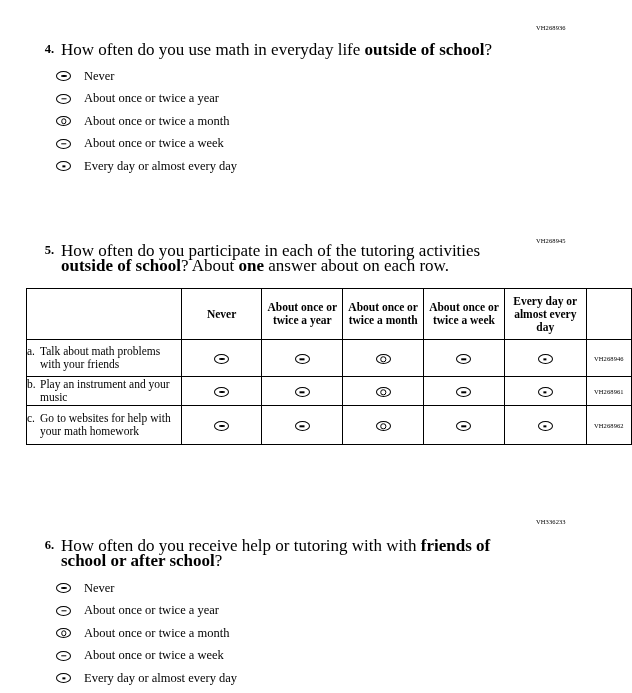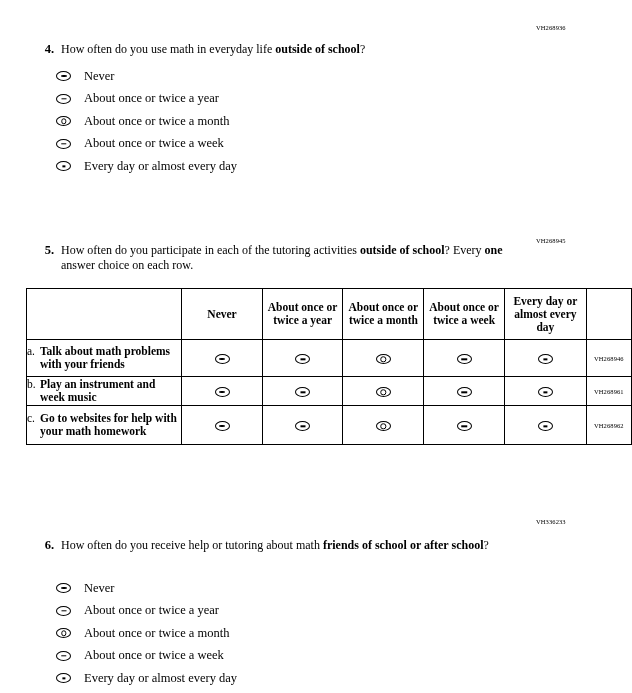--- a/index.html
+++ b/index.html
@@ -42,21 +42,21 @@
   .qnum {
     font-weight: bold;
     font-size: 12.5px;
     width: 22px;
     text-align: right;
     padding-right: 7px;
     flex: none;
     line-height: 15px;
   }
   .qtext {
-    font-size: 12px;
+    font-size: 17px;
     line-height: 15px;
     max-width: 455px;
   }
   .qtext b { font-weight: bold; }
 
   #q4 { left: 32px; top: 42px; }
   #q5 { left: 32px; top: 243px; }
   #q6 { left: 32px; top: 538px; }
 
   
@@ -135,21 +135,20 @@
     line-height: 12.6px;
     padding: 4px 4px 4px 6px;
   }
   .row-stem .letter {
     float: left;
     width: 12px;
   }
   .row-stem .stemtext {
     display: block;
     margin-left: 13px;
-    font-weight: bold;
   }
   .cell-opt {
     text-align: center;
   }
   .cell-opt .oval {
     display: inline-block;
     vertical-align: middle;
   }
   .cell-code {
     font-size: 6.5px;
@@ -193,21 +192,21 @@
       <span class="option-label">About once or twice a week</span>
     </div>
     <div class="option-row">
       <span class="oval v5"></span>
       <span class="option-label">Every day or almost every day</span>
     </div>
   </div>
 
   <div class="question" id="q5">
     <div class="qnum">5.</div>
-    <div class="qtext"><span>How often do you participate in each of the tutoring activities </span><b>outside of school</b><span>? Every </span><b>one</b><span> answer choice on each row.</span></div>
+    <div class="qtext"><span>How often do you participate in each of the tutoring activities </span><b>outside of school</b><span>? About </span><b>one</b><span> answer about on each row.</span></div>
   </div>
 
   <table id="matrix">
     <thead>
       <tr>
         <th class="col-stem"></th>
         <th class="col-opt">Never</th>
         <th class="col-opt">About once or twice a year</th>
         <th class="col-opt">About once or twice a month</th>
         <th class="col-opt">About once or twice a week</th>
@@ -224,21 +223,21 @@
         <td class="cell-opt"><span class="oval v1"></span></td>
         <td class="cell-opt"><span class="oval v2"></span></td>
         <td class="cell-opt"><span class="oval v3"></span></td>
         <td class="cell-opt"><span class="oval v4"></span></td>
         <td class="cell-opt"><span class="oval v5"></span></td>
         <td class="cell-code">VH268946</td>
       </tr>
       <tr class="r2">
         <td class="row-stem">
           <span class="letter">b.</span>
-          <span class="stemtext">Play an instrument and week music</span>
+          <span class="stemtext">Play an instrument and your music</span>
         </td>
         <td class="cell-opt"><span class="oval v1"></span></td>
         <td class="cell-opt"><span class="oval v2"></span></td>
         <td class="cell-opt"><span class="oval v3"></span></td>
         <td class="cell-opt"><span class="oval v4"></span></td>
         <td class="cell-opt"><span class="oval v5"></span></td>
         <td class="cell-code">VH268961</td>
       </tr>
       <tr class="r3">
         <td class="row-stem">
@@ -250,21 +249,21 @@
         <td class="cell-opt"><span class="oval v3"></span></td>
         <td class="cell-opt"><span class="oval v4"></span></td>
         <td class="cell-opt"><span class="oval v5"></span></td>
         <td class="cell-code">VH268962</td>
       </tr>
     </tbody>
   </table>
 
   <div class="question" id="q6">
     <div class="qnum">6.</div>
-    <div class="qtext"><span>How often do you receive help or tutoring about math </span><b>friends of school or after school</b><span>?</span></div>
+    <div class="qtext"><span>How often do you receive help or tutoring with with </span><b>friends of school or after school</b><span>?</span></div>
   </div>
 
   <div class="options" id="opts-q6">
     <div class="option-row">
       <span class="oval v1"></span>
       <span class="option-label">Never</span>
     </div>
     <div class="option-row">
       <span class="oval v2"></span>
       <span class="option-label">About once or twice a year</span>

